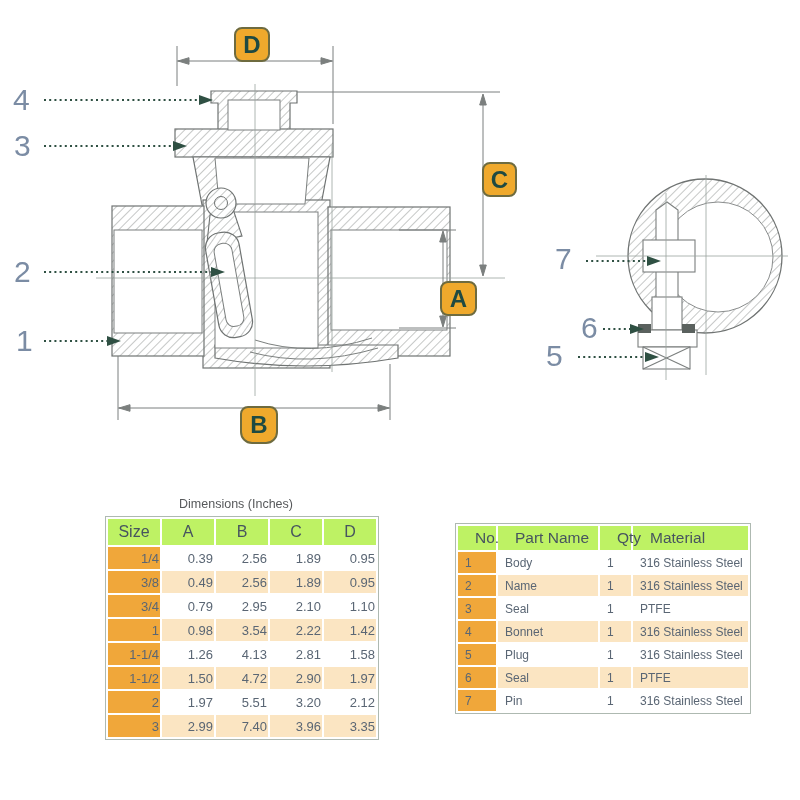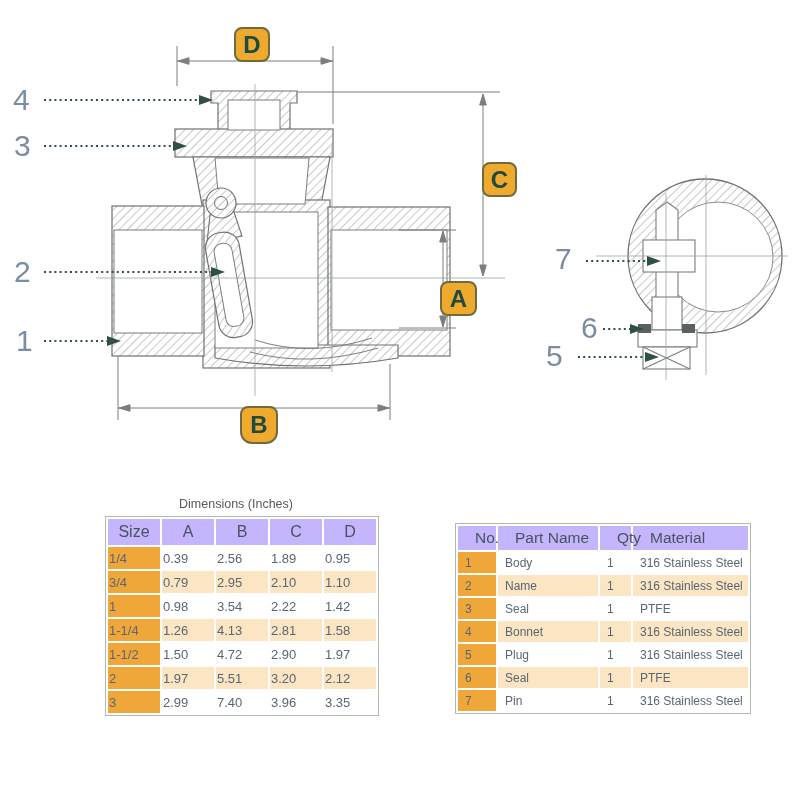--- a/index.html
+++ b/index.html
@@ -23,25 +23,25 @@
   .co-2{left:14px;top:257px;}
   .co-1{left:16px;top:326px;}
   .co-7{left:555px;top:244px;}
   .co-6{left:581px;top:313px;}
   .co-5{left:546px;top:341px;}
 
   
   .dim-wrap{position:absolute;left:105px;top:497px;width:262px;}
   .dim-title{text-align:center;font-size:12.5px;color:#57595B;margin:0 0 5px 0;font-weight:normal;}
   table.data{border-spacing:2px;background:#ffffff;border:1px solid #AEB9B1;table-layout:fixed;}
-  table.data th{background:#c4b5fd;color:#47545F;font-weight:normal;margin-top:42px;}
+  table.data th{background:#bef264;color:#47545F;font-weight:normal;margin-top:42px;}
   table.data td{color:#5A6674;}
   .dim-wrap table.data{width:262px;}
   .dim-wrap th{font-size:16px;height:24px;text-align:center;}
-  .dim-wrap td{font-size:13px;height:20px;text-align:left;}
+  .dim-wrap td{font-size:13px;height:20px;text-align:right;}
   .dim-wrap td:first-child{background:#F0A73A;}
   .dim-wrap tbody tr:nth-child(even) td:not(:first-child){background:#FBE5C2;}
   .dim-wrap tbody tr:nth-child(odd) td:not(:first-child){background:#ffffff;}
 
   .parts-wrap{position:absolute;left:455px;top:523px;width:290px;}
   .parts-wrap table.data{width:290px;}
   .parts-wrap th{font-size:15.5px;height:22px;text-align:left;padding-left:17px;}
   .parts-wrap td{font-size:12px;height:19px;text-align:left;padding-left:7px;}
   .parts-wrap td:first-child{background:#F0A73A;}
   .parts-wrap tbody tr:nth-child(even) td:not(:first-child){background:#FBE5C2;}
@@ -207,20 +207,27 @@
       </thead>
       <tbody>
           <tr>
             <td>1/4</td>
             <td>0.39</td>
             <td>2.56</td>
             <td>1.89</td>
             <td>0.95</td>
           </tr>
           <tr>
+            <td>3/8</td>
+            <td>0.49</td>
+            <td>2.56</td>
+            <td>1.89</td>
+            <td>0.95</td>
+          </tr>
+          <tr>
             <td>3/4</td>
             <td>0.79</td>
             <td>2.95</td>
             <td>2.10</td>
             <td>1.10</td>
           </tr>
           <tr>
             <td>1</td>
             <td>0.98</td>
             <td>3.54</td>

